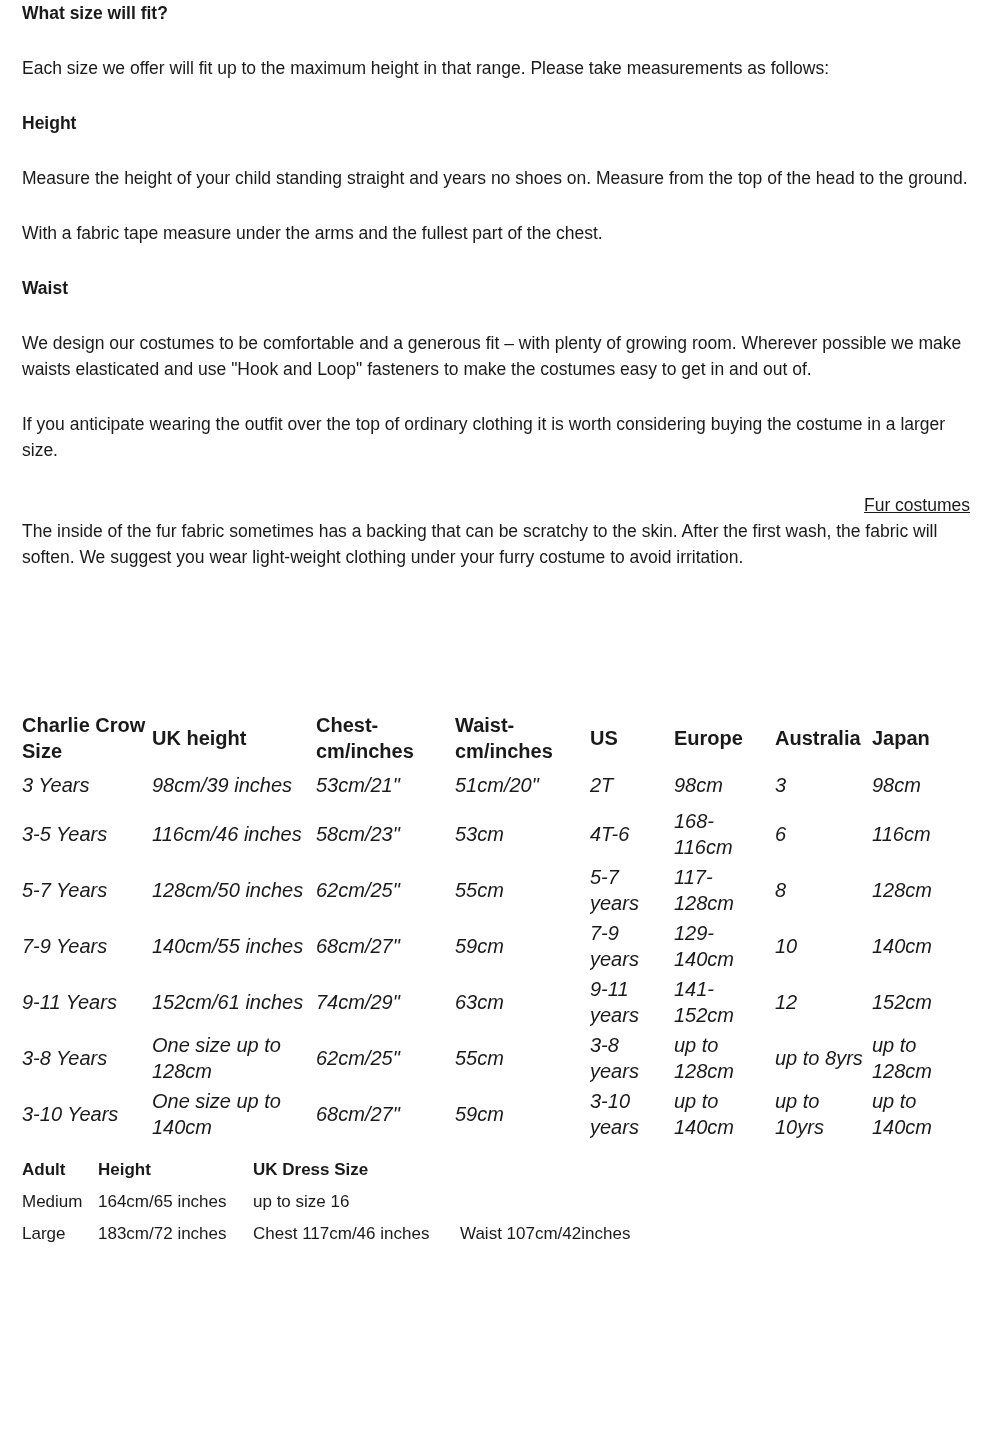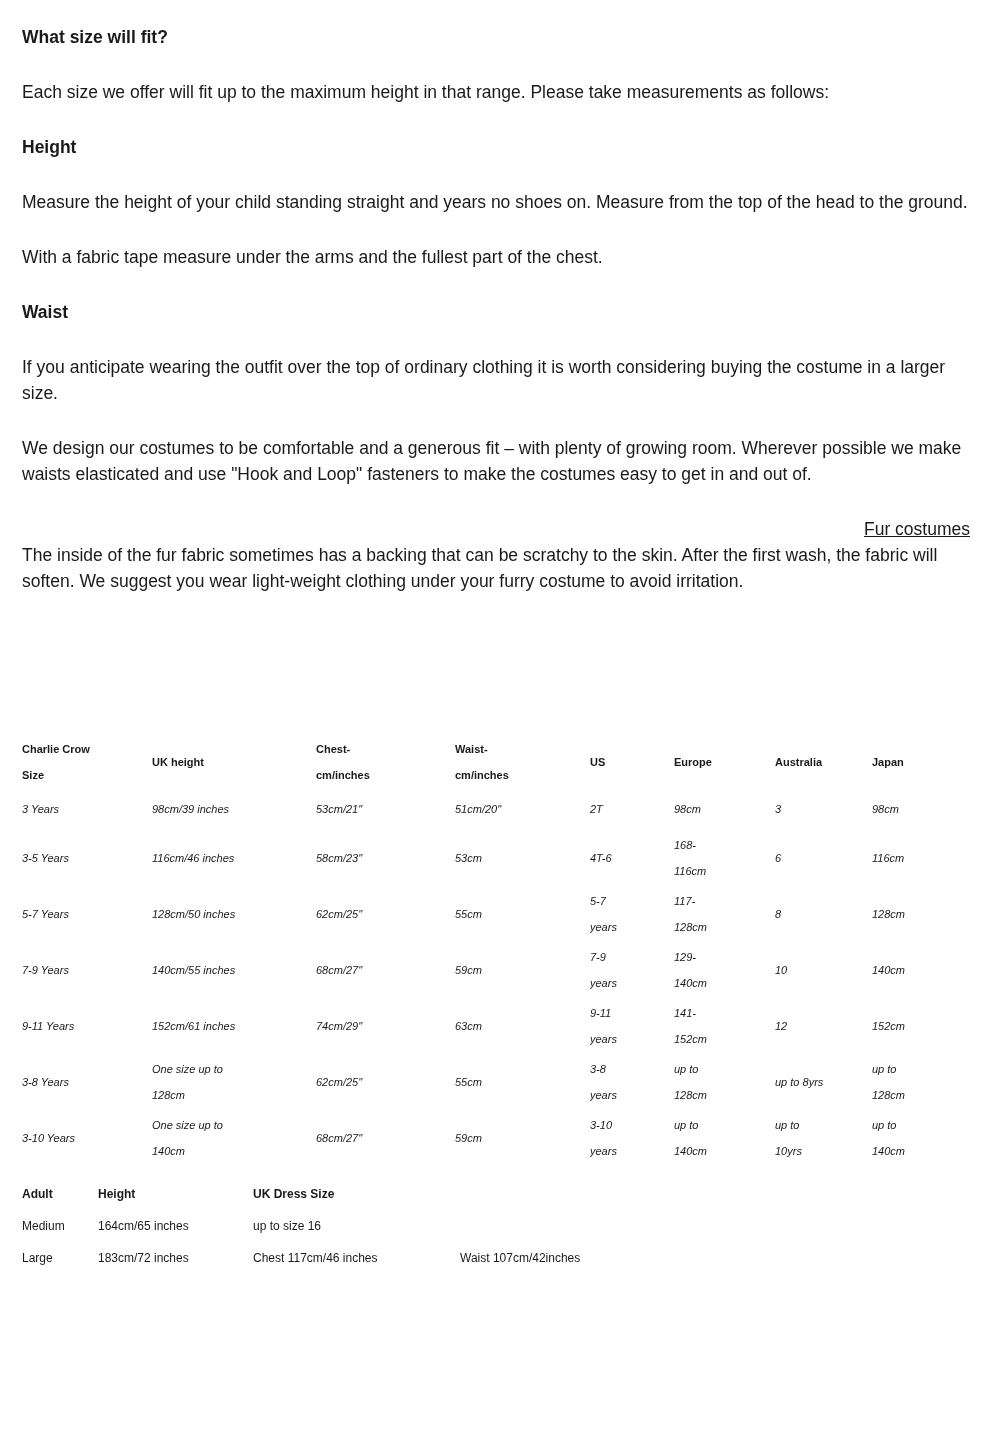--- a/index.html
+++ b/index.html
@@ -1,20 +1,20 @@
 <!DOCTYPE html>
 <html><head>
 <meta charset="utf-8">
 <style>
   * { box-sizing: border-box; }
   html, body { margin: 0; padding: 0; background: #ffffff; }
   .page {
     width: 1000px;
     height: 1452px;
-    padding: 24px 30px 0 22px;
+    padding: 0 30px 0 22px;
     background: #ffffff;
     color: #1a1a1a;
     font-family: "Liberation Sans", sans-serif;
     font-size: 17.5px;
     line-height: 26px;
     overflow: hidden;
   }
   .h-title, .h-section {
     font-size: 17.5px;
     line-height: 26px;
@@ -28,40 +28,40 @@
     margin: 0;
     text-align: right;
   }
   p.fur-body { margin: 0; }
 
   table.size-chart {
     border-collapse: collapse;
     table-layout: fixed;
     width: 948px;
     margin-top: 142px;
-    font-size: 11px;
+    font-size: 20px;
     line-height: 26px;
   }
   table.size-chart th, table.size-chart td {
     text-align: left;
     vertical-align: middle;
     padding: 0 6px 0 0;
     white-space: pre-line;
     overflow: hidden;
   }
   table.size-chart thead th { font-weight: bold; height: 52px; }
   table.size-chart tbody tr { height: 56px; font-style: italic; }
   table.size-chart tbody tr.row-single { height: 42px; }
 
   table.adult-chart {
     border-collapse: collapse;
     table-layout: fixed;
     width: 720px;
     margin-top: 12px;
-    font-size: 12px;
+    font-size: 17px;
     line-height: 26px;
   }
   table.adult-chart th, table.adult-chart td {
     text-align: left;
     vertical-align: middle;
     padding: 0 4px 0 0;
     white-space: nowrap;
     overflow: hidden;
   }
   table.adult-chart tr { height: 32px; }
@@ -76,22 +76,22 @@
 
   <p class="body-para">Each size we offer will fit up to the maximum height in that range. Please take measurements as follows:</p>
 
   <div class="h-section">Height</div>
   <p class="body-para">Measure the height of your child standing straight and years no shoes on. Measure from the top of the head to the ground.</p>
 
   <p class="body-para">With a fabric tape measure under the arms and the fullest part of the chest.</p>
 
   <div class="h-section">Waist</div>
 
+  <p class="body-para">We design our costumes to be comfortable and a generous fit – with plenty of growing room. Wherever possible we make waists elasticated and use "Hook and Loop" fasteners to make the costumes easy to get in and out of.</p>
   <p class="body-para">If you anticipate wearing the outfit over the top of ordinary clothing it is worth considering buying the costume in a larger size.</p>
-  <p class="body-para">We design our costumes to be comfortable and a generous fit – with plenty of growing room. Wherever possible we make waists elasticated and use "Hook and Loop" fasteners to make the costumes easy to get in and out of.</p>
 
   <div class="fur-heading">Fur costumes</div>
   <p class="fur-body">The inside of the fur fabric sometimes has a backing that can be scratchy to the skin. After the first wash, the fabric will soften. We suggest you wear light-weight clothing under your furry costume to avoid irritation.</p>
 
   <table class="size-chart">
     <colgroup>
       <col style="width:130px">
         <col style="width:164px">
         <col style="width:139px">
         <col style="width:135px">

